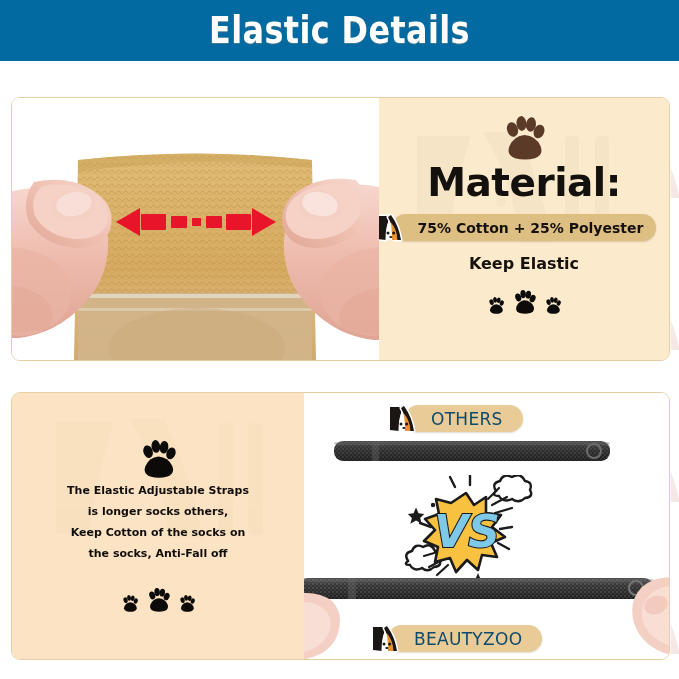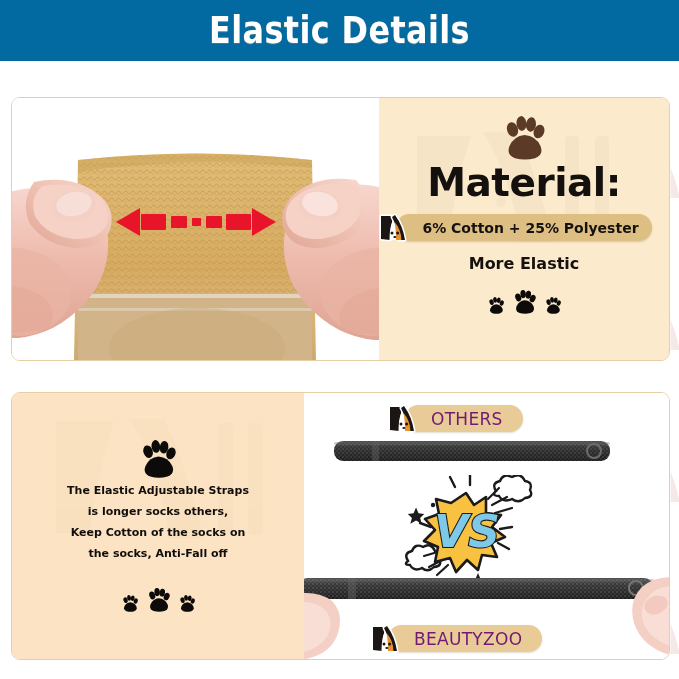--- a/index.html
+++ b/index.html
@@ -82,21 +82,21 @@
   .tp-lines div{white-space:nowrap;}
 
   
   .vs-panel{position:absolute;right:0;top:0;width:365px;height:100%;background:#ffffff;overflow:hidden;}
   .label-pill{
     position:absolute;height:27px;display:flex;align-items:center;justify-content:center;
     background:#e8cb97;border-radius:14px;padding:0 20px 0 26px;
     box-shadow:0 1px 2px rgba(120,90,45,.22);
   }
   .label-pill span{
-    font-family:"DejaVu Sans", sans-serif;font-weight:normal;color:#701a75;font-size:17px;letter-spacing:.3px;white-space:nowrap;
+    font-family:"DejaVu Sans", sans-serif;font-weight:normal;color:#0c4a6e;font-size:17px;letter-spacing:.3px;white-space:nowrap;
   }
   #pill-others{left:101px;top:12px;}
   #pill-beautyzoo{left:84px;top:208px;margin-top:24px;}
 
   .strap{position:absolute;}
   #strap-others{left:30px;top:47px;width:276px;height:22px;}
   #strap-beautyzoo{left:-12px;top:182px;width:368px;height:28px;}
   .vs-badge{position:absolute;left:96px;top:82px;width:135px;height:118px;}
   .hand-bz{position:absolute;}
 </style>
@@ -248,24 +248,24 @@
             <path d="M3 3 L3 26 L12 27 Q12 14 16 3 Z" fill="#ffffff" stroke="#ffffff" stroke-width="3" stroke-linejoin="round"></path>
             <path d="M3 3 L3 26 L12 27 Q12 14 16 3 Z" fill="#1b1613"></path>
             <path d="M17 2 Q25 13 27 27 L20 27 Q19 13 14 4 Z" fill="#ffffff" stroke="#ffffff" stroke-width="3" stroke-linejoin="round"></path>
             <path d="M17 2 Q25 13 27 27 L20 27 Q19 13 14 4 Z" fill="#1b1613"></path>
             <path d="M14.5 8 Q22 15 23 27 L11.5 27 Q11.5 15 14.5 8 Z" fill="#ffffff"></path>
             <path d="M16.5 9 Q23 16 23.4 27 L18 27 Q18 16 16.5 9 Z" fill="#e8922f"></path>
             <circle cx="14" cy="20" r="1.5" fill="#1b1613"></circle>
             <circle cx="19.6" cy="20" r="1.5" fill="#1b1613"></circle>
             <ellipse cx="16.8" cy="24" rx="1.5" ry="1.1" fill="#1b1613"></ellipse>
           </svg>
-          <span class="mat-pill-text">6% Cotton + 25% Polyester</span>
+          <span class="mat-pill-text">75% Cotton + 25% Polyester</span>
         </div>
 
-        <div class="mat-sub">More Elastic</div>
+        <div class="mat-sub">Keep Elastic</div>
 
         <div class="paw-row">
           <svg width="18" height="17" viewBox="0 0 46 44" aria-hidden="true">
             <g fill="#0d0b0a">
               <ellipse cx="11.5" cy="13.5" rx="5.4" ry="7.4" transform="rotate(-18 11.5 13.5)"></ellipse>
               <ellipse cx="20.5" cy="7.5" rx="5" ry="7.4" transform="rotate(-6 20.5 7.5)"></ellipse>
               <ellipse cx="30" cy="8.5" rx="5" ry="7.3" transform="rotate(8 30 8.5)"></ellipse>
               <ellipse cx="38" cy="15.5" rx="5.2" ry="7" transform="rotate(22 38 15.5)"></ellipse>
               <path d="M23.5 19 Q35 20 39.5 30 Q43 39 34 42.2 Q24 45 14 42.2 Q5 39 8.5 30 Q13 20 23.5 19 Z"></path>
             </g>

